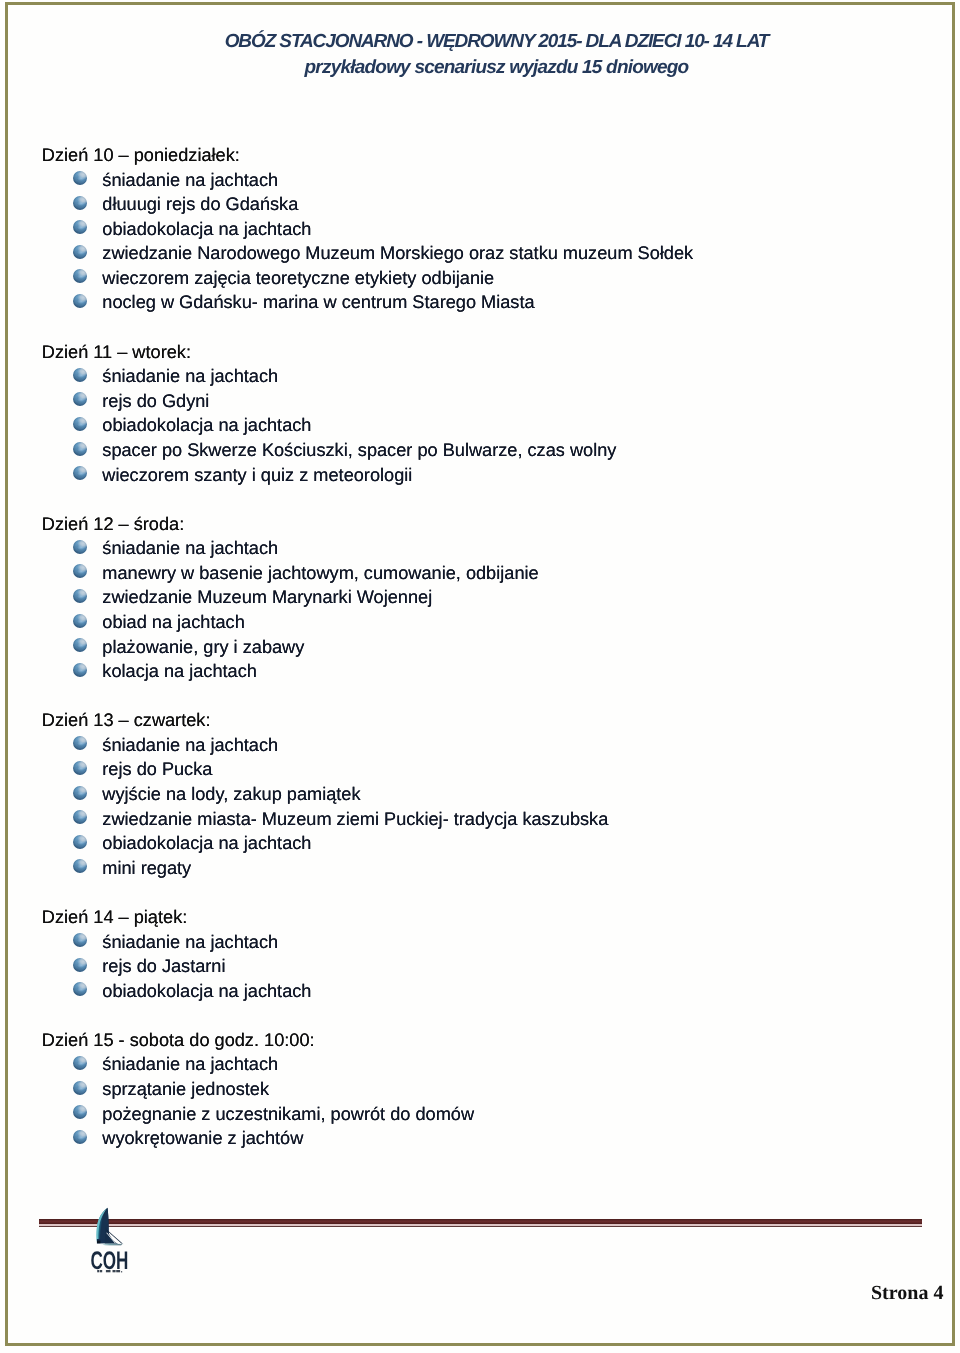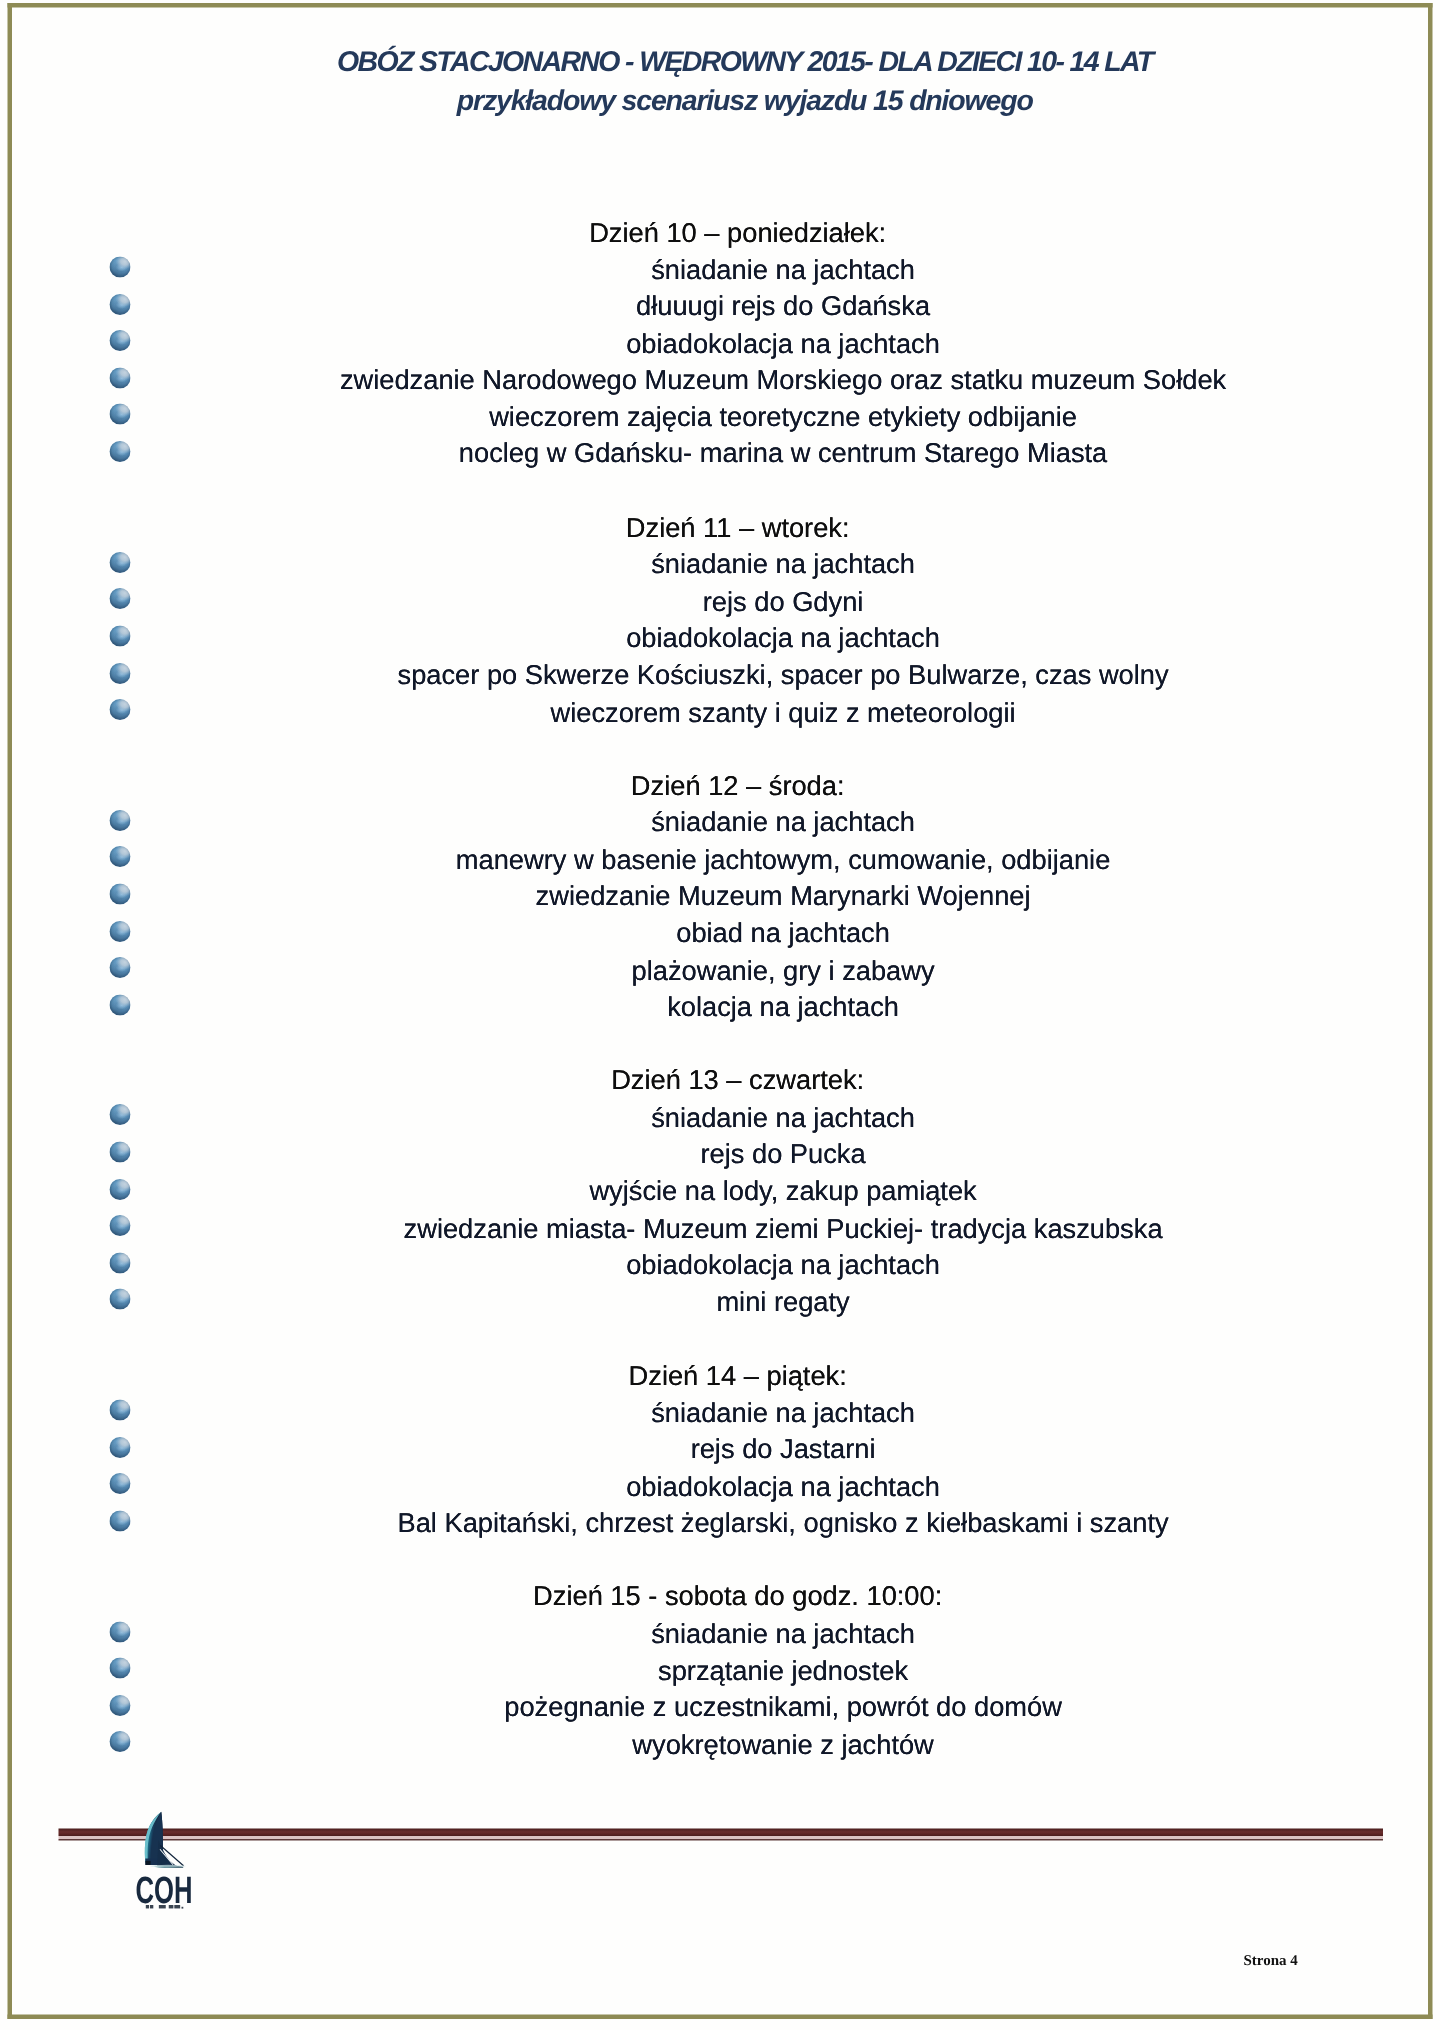--- a/index.html
+++ b/index.html
@@ -10,40 +10,40 @@
 .pb-t{left:4.6px;top:2.3px;width:950.5px;height:2.7px;}
 .pb-b{left:4.6px;top:1343.3px;width:950.5px;height:2.7px;}
 .pb-l{left:4.8px;top:2.3px;width:2.9px;height:1343.7px;}
 .pb-r{left:952.4px;top:2.3px;width:2.7px;height:1343.7px;}
 .title-block{position:absolute;left:0;top:28.5px;width:960px;text-align:center;}
 .title-line{color:#24395a;font-weight:bold;font-style:italic;font-size:19.0px;line-height:26.3px;margin-left:33px;}
 .title-line.l1{letter-spacing:-1.10px;}
 .title-line.l2{letter-spacing:-0.79px;}
 
 .content{position:absolute;left:41.8px;top:143px;width:900px;}
-.day{margin:0;text-align:center;}
+.day{margin:0;}
 .day-head{font-size:18.18px;color:#0e0e0e;line-height:24.58px;white-space:nowrap;text-shadow:0 0 0.35px rgba(0,0,0,0.9);}
 .items{list-style:none;margin:0;padding:0;}
 .item{font-size:18.18px;color:#0f172a;line-height:24.58px;position:relative;padding-left:60.5px;white-space:nowrap;text-shadow:0 0 0.35px rgba(0,0,0,0.9);}
 .bullet{position:absolute;left:31.2px;top:3.6px;width:14px;height:14px;border-radius:50%;
   background:
     radial-gradient(ellipse 44% 36% at 74% 24%, rgba(198,212,224,0.98) 0%, rgba(184,202,217,0.92) 45%, rgba(170,192,212,0.35) 80%, rgba(170,192,212,0) 100%),
     radial-gradient(ellipse 28% 19% at 58% 52%, rgba(150,193,225,0.9) 0%, rgba(150,193,225,0) 100%),
     radial-gradient(circle at 30% 84%, rgba(46,84,120,0.55) 0%, rgba(46,84,120,0.26) 36%, rgba(46,84,120,0) 60%),
     radial-gradient(circle at 42% 38%, #70a6cd 0%, #659ec6 40%, #5589b5 72%, #4a799f 88%, #3d6787 100%);
   box-shadow:inset 0 -1.3px 2.2px rgba(32,62,90,0.5), inset 1.2px 0 1.6px rgba(32,62,90,0.25);}
 .gap{height:24.58px;}
 
 .footer-rule{position:absolute;left:38.5px;top:1219px;width:883px;height:8px;}
 .footer-rule .r1{position:absolute;left:0;top:0;width:100%;height:4.8px;background:linear-gradient(#491d1d,#6a2e2e 45%,#5d2424 75%,#4a1e1e);}
 .footer-rule .r2{position:absolute;left:0;top:4.8px;width:100%;height:2.0px;background:#dcc3c3;}
 .footer-rule .r3{position:absolute;left:0;top:6.8px;width:100%;height:1.1px;background:#5d3b3b;}
 
 .logo{position:absolute;left:36px;top:1205px;width:50px;height:70px;margin-left:48px;}
-.page-num{position:absolute;left:829px;top:1282px;font-family:"Liberation Serif",serif;font-size:10px;font-weight:bold;color:#111111;margin-top:20px;}
+.page-num{position:absolute;left:871px;top:1282px;font-family:"Liberation Serif",serif;font-size:20px;font-weight:bold;color:#111111;}
 </style>
 </head>
 <body>
 
 <div class="page">
   <div class="page-border">
     <div class="pb pb-t"></div>
     <div class="pb pb-b"></div>
     <div class="pb pb-l"></div>
     <div class="pb pb-r"></div>
@@ -101,21 +101,20 @@
           <li class="item"><span class="bullet"></span><span>mini regaty</span></li>
         </ul>
       </div>
       <div class="gap"></div>
       <div class="day">
         <div class="day-head">Dzień 14 – piątek:</div>
         <ul class="items">
           <li class="item"><span class="bullet"></span><span>śniadanie na jachtach</span></li>
           <li class="item"><span class="bullet"></span><span>rejs do Jastarni</span></li>
           <li class="item"><span class="bullet"></span><span>obiadokolacja na jachtach</span></li>
-          <li class="item"><span class="bullet"></span><span>Bal Kapitański, chrzest żeglarski, ognisko z kiełbaskami i szanty</span></li>
         </ul>
       </div>
       <div class="gap"></div>
       <div class="day">
         <div class="day-head">Dzień 15 - sobota do godz. 10:00:</div>
         <ul class="items">
           <li class="item"><span class="bullet"></span><span>śniadanie na jachtach</span></li>
           <li class="item"><span class="bullet"></span><span>sprzątanie jednostek</span></li>
           <li class="item"><span class="bullet"></span><span>pożegnanie z uczestnikami, powrót do domów</span></li>
           <li class="item"><span class="bullet"></span><span>wyokrętowanie z jachtów</span></li>

